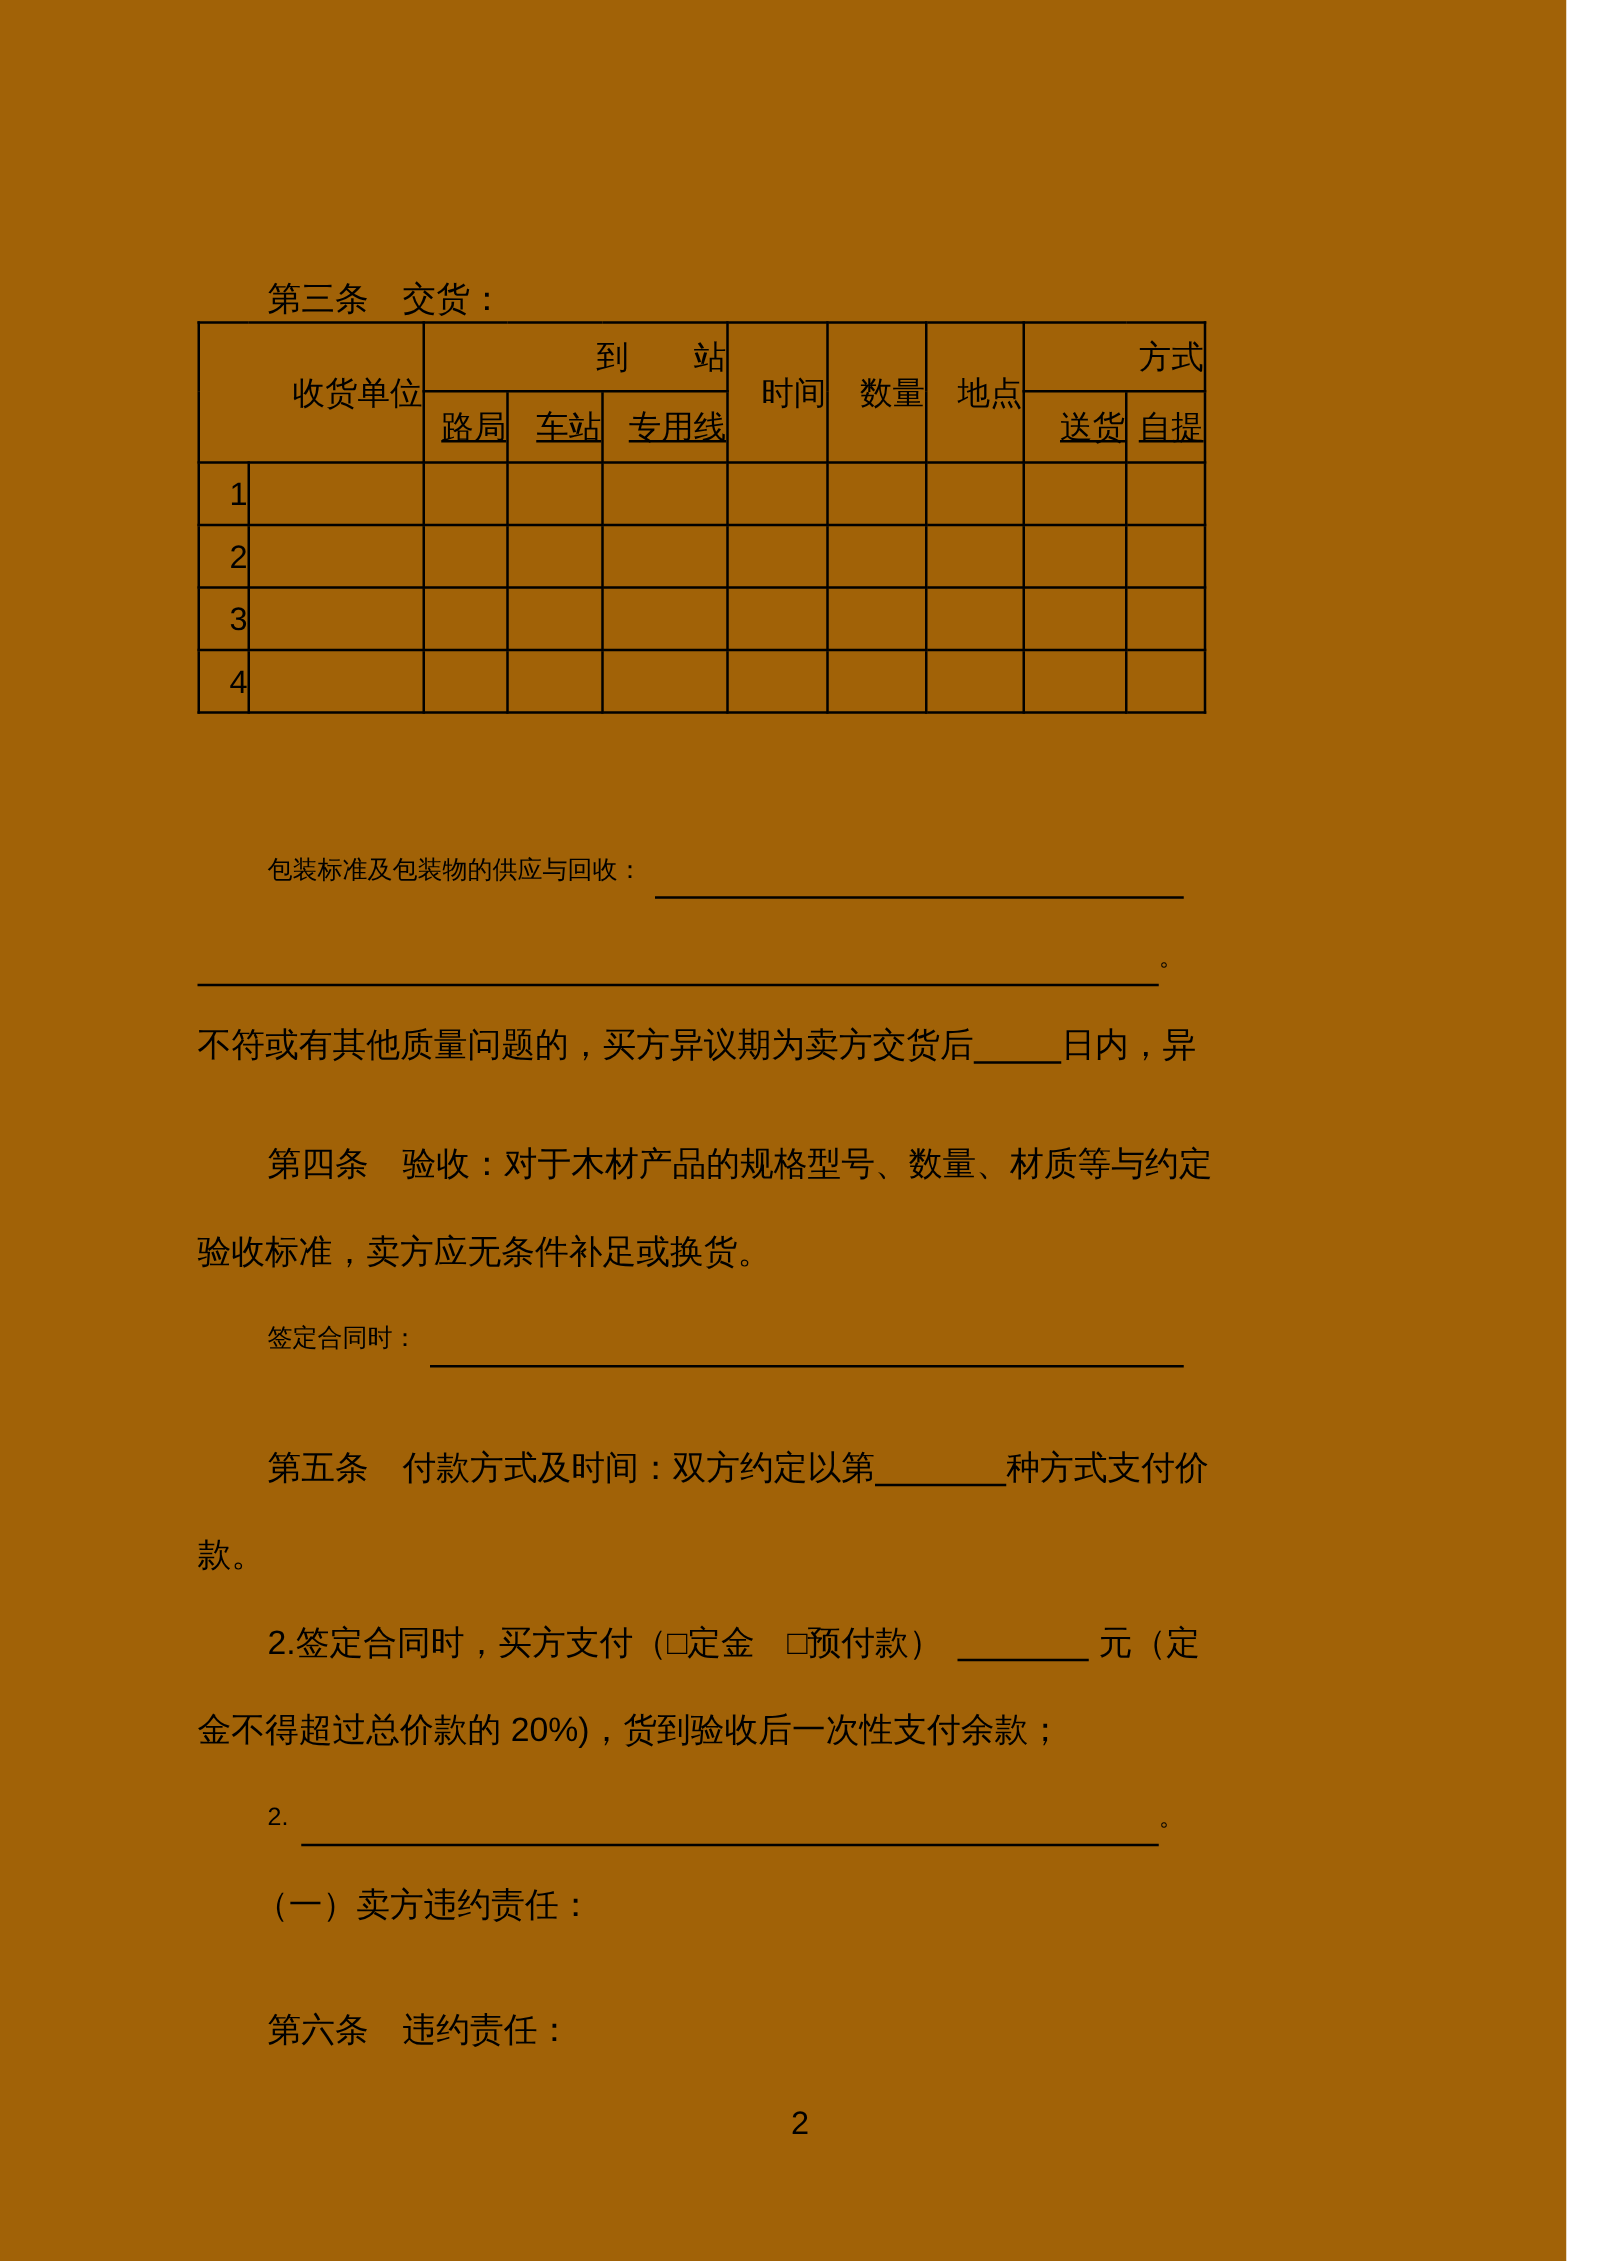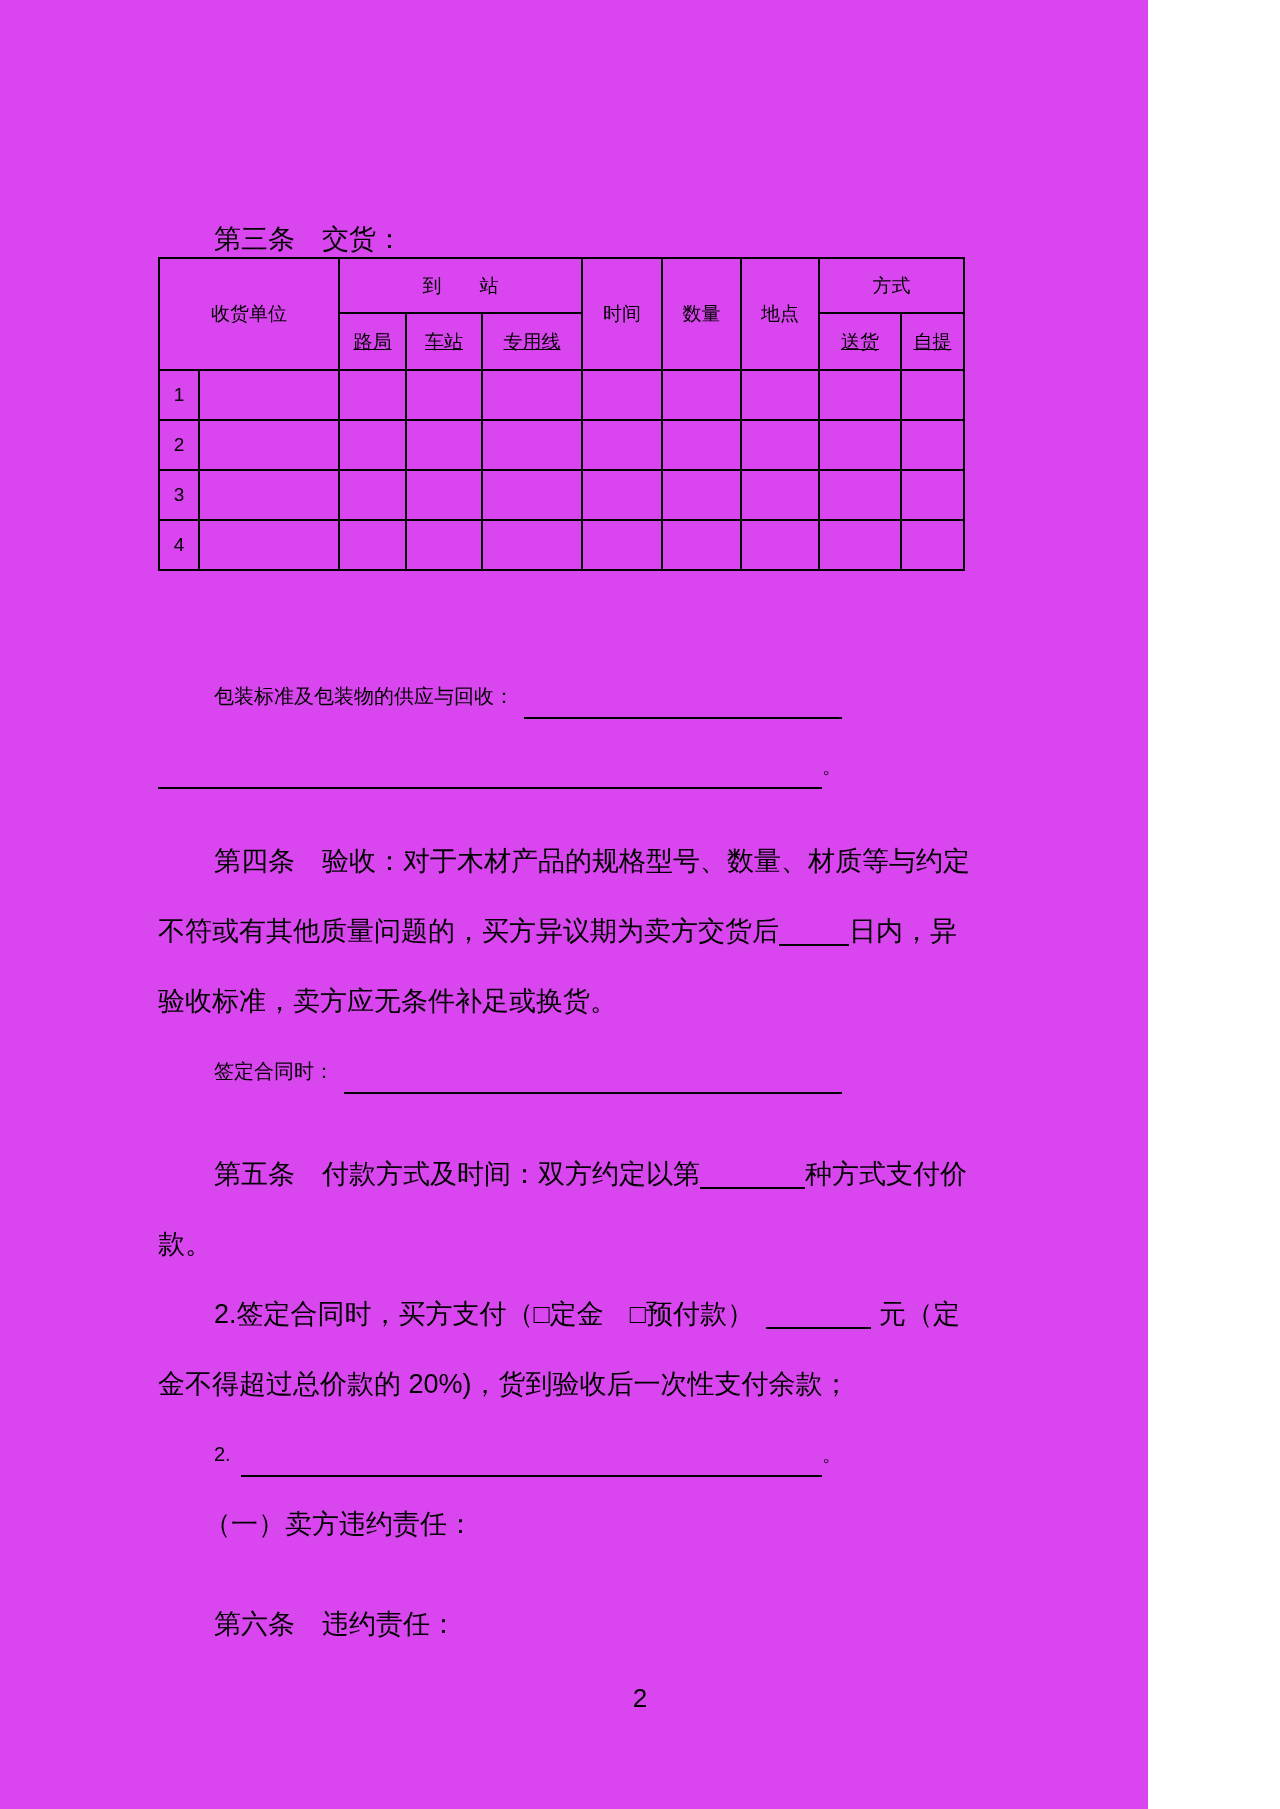--- a/index.html
+++ b/index.html
@@ -1,20 +1,20 @@
 <!DOCTYPE html>
 <html><head>
 <meta charset="utf-8">
 <style>
   html, body { margin: 0; padding: 0; background: #ffffff; }
   .page {
     position: relative;
-    width: 1148px;
+    width: 1253px;
     height: 1809px;
-    background: #d946ef;
+    background: #a16207;
     box-sizing: border-box;
     padding: 222px 306px 0 158px;
     font-family: "Liberation Sans", sans-serif;
     color: #000;
     overflow: hidden;
   }
   .heading-line {
     font-size: 27px;
     line-height: 34px;
     height: 34px;
@@ -26,24 +26,24 @@
   
   table.delivery {
     width: 100%;
     border-collapse: collapse;
     table-layout: fixed;
     margin-top: 1px;
   }
   table.delivery th, table.delivery td {
     border: 2px solid #000;
     padding: 0;
-    text-align: center;
+    text-align: right;
     vertical-align: middle;
     font-weight: normal;
-    font-size: 19px;
+    font-size: 26px;
     white-space: pre;
     overflow: hidden;
   }
   table.delivery { border: 2px solid #000; }
   tr.hdr1 th { height: 53px; }
   tr.hdr2 th { height: 55px; text-decoration: underline; }
   tr.body-row td { height: 48px; }
   td.row-num { font-size: 25px; }
 
   
@@ -184,27 +184,27 @@
 
   <div class="flex-line gap-pack">
     <span class="indent2 pre-pad">包装标准及包装物的供应与回收：</span>
     <span class="blank-fill"></span>
   </div>
   <div class="flex-line">
     <span class="blank-fill"></span>
     <span>。</span>
   </div>
 
+  <div class="para-line">
+    <span>不符或有其他质量问题的，买方异议期为卖方交货后</span><span class="iblank w70"></span><span>日内，异</span>
+  </div>
   <div class="para-line gap-art4">
     <span class="indent2" style="display:inline-block">第四条　验收：对于木材产品的规格型号、数量、材质等与约定</span>
   </div>
   <div class="para-line">
-    <span>不符或有其他质量问题的，买方异议期为卖方交货后</span><span class="iblank w70"></span><span>日内，异</span>
-  </div>
-  <div class="para-line">
     <span>验收标准，卖方应无条件补足或换货。</span>
   </div>
   <div class="flex-line">
     <span class="indent2 pre-pad">签定合同时：</span>
     <span class="blank-fill"></span>
   </div>
 
   <div class="para-line gap-art5">
     <span class="indent2" style="display:inline-block">第五条　付款方式及时间：双方约定以第</span><span class="iblank w105"></span><span>种方式支付价</span>
   </div>

